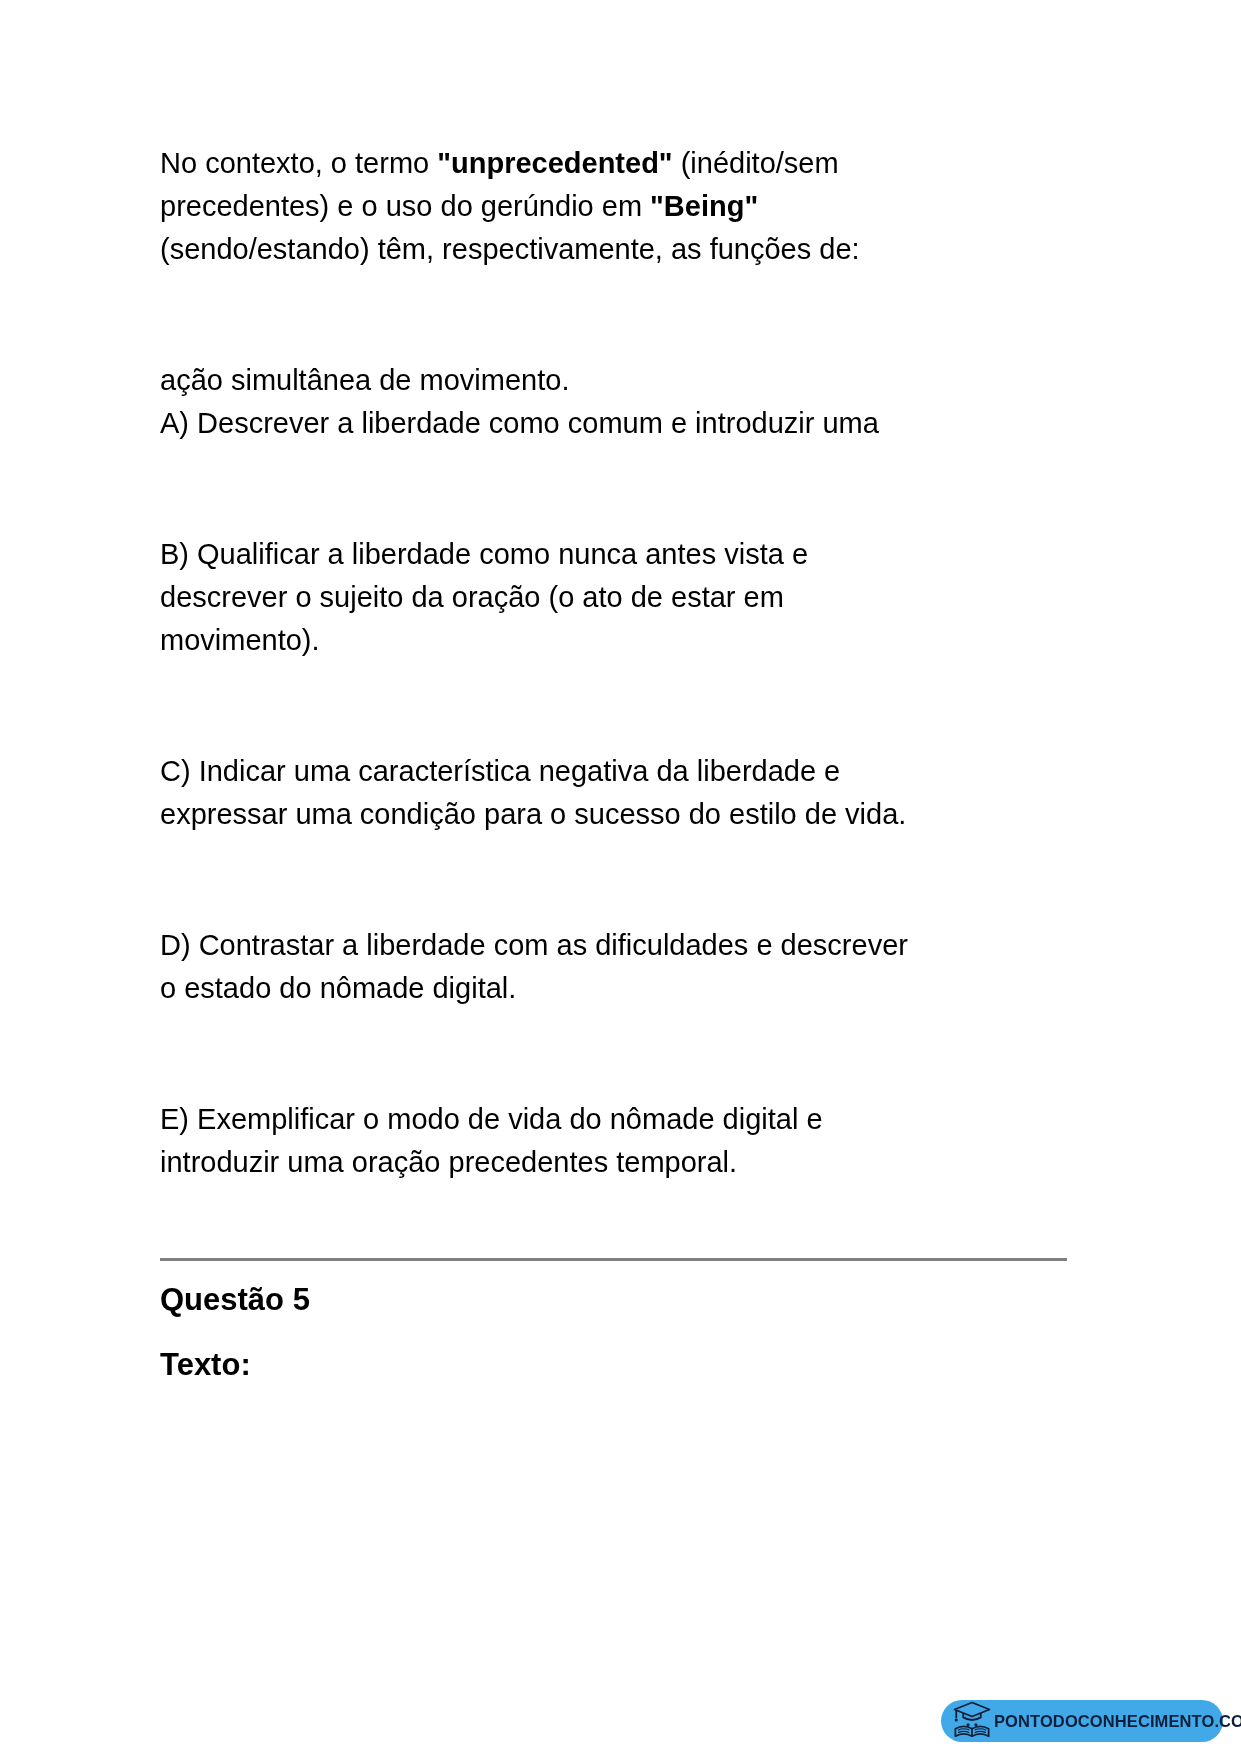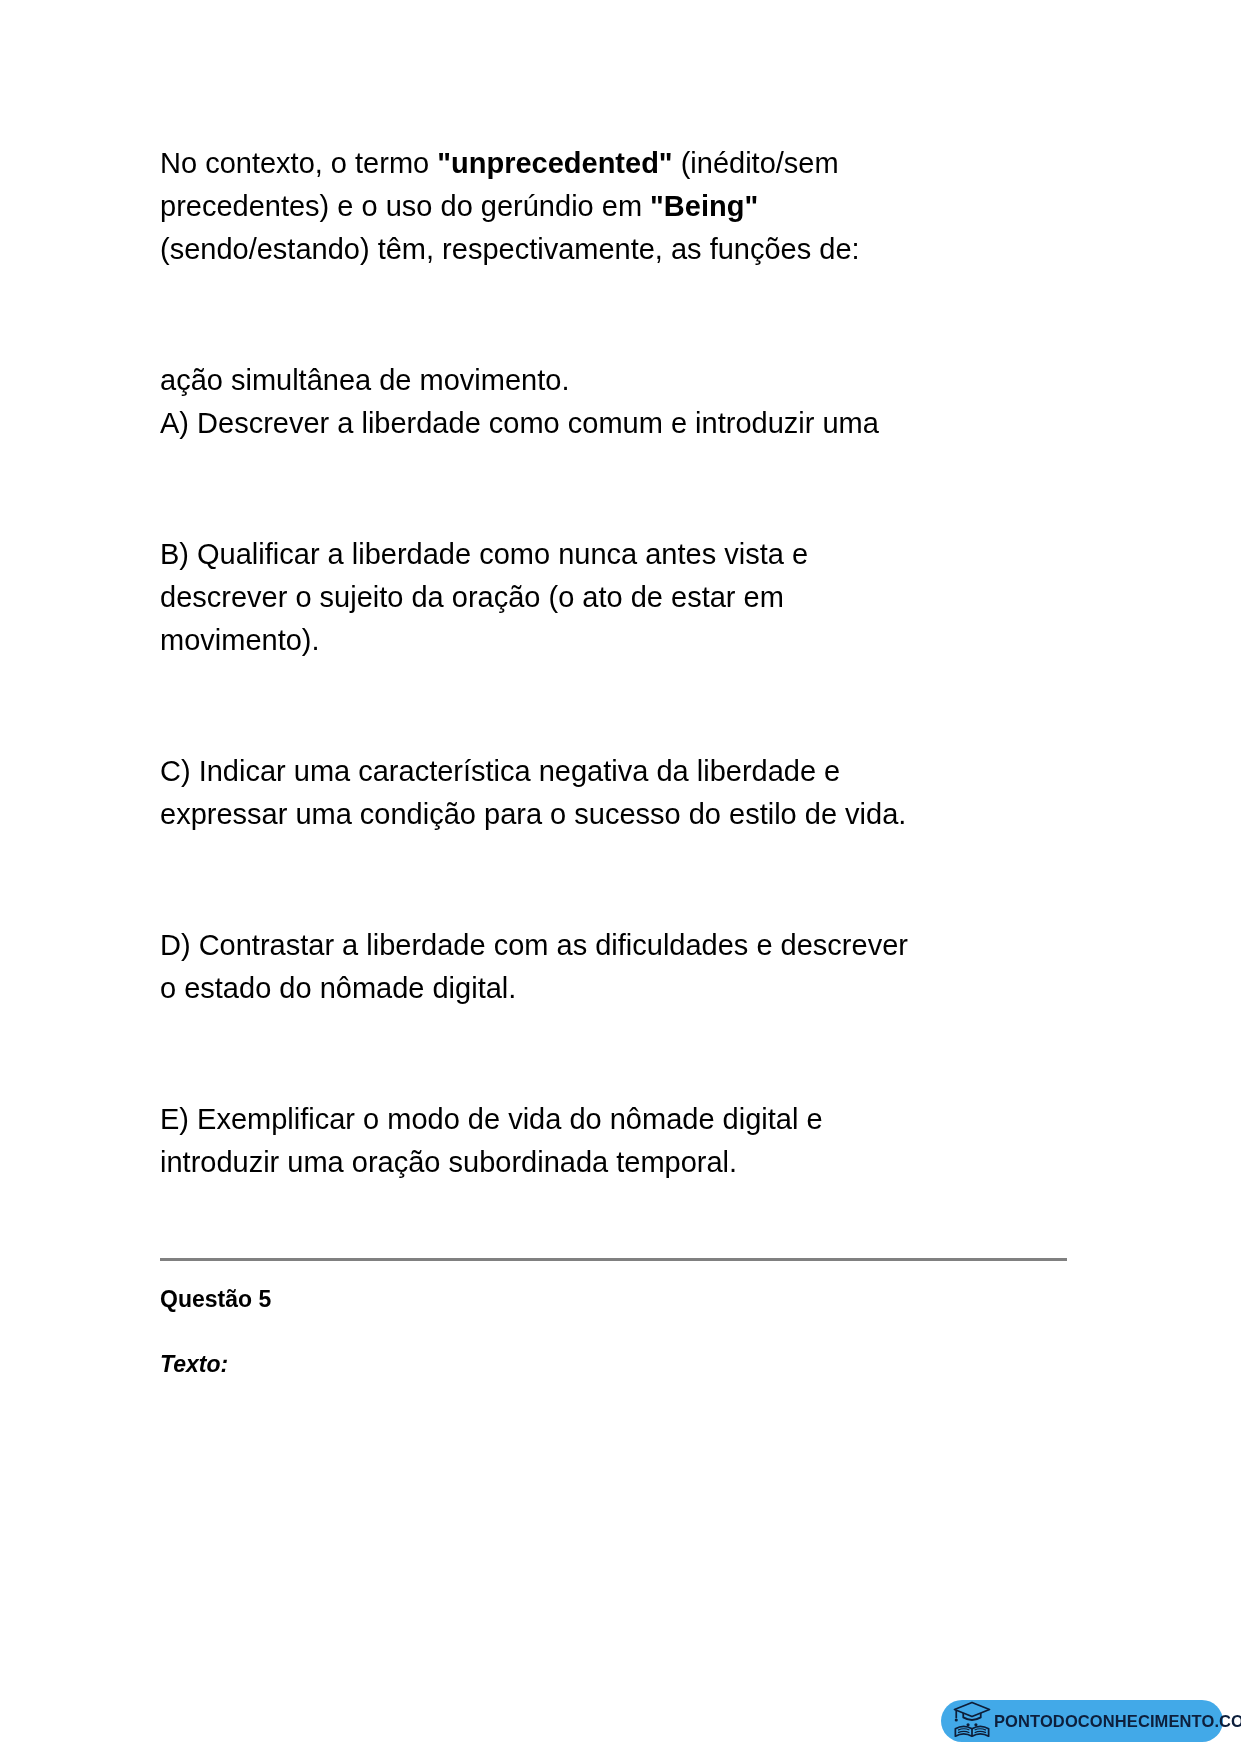--- a/index.html
+++ b/index.html
@@ -31,27 +31,27 @@
   }
   .b { font-weight: 700; }
   .divider {
     width: 907px;
     height: 3px;
     background: #808080;
     border: none;
     margin: 74px 0 0 0;
   }
   .heading {
-    font-size: 23px;
+    font-size: 31px;
     line-height: 43px;
     font-weight: 700;
     white-space: nowrap;
   }
   .heading.q { margin-top: 17px; }
-  .heading.t { margin-top: 22px; font-style: italic; }
+  .heading.t { margin-top: 22px; }
   .badge {
     position: absolute;
     left: 941px;
     top: 1700px;
     width: 282px;
     height: 42px;
     border-radius: 21px;
     background: #42a9e8;
     display: flex;
     align-items: center;
@@ -101,21 +101,21 @@
     <div class="line">expressar uma condição para o sucesso do estilo de vida.</div>
   </div>
 
   <div class="para">
     <div class="line">D) Contrastar a liberdade com as dificuldades e descrever</div>
     <div class="line">o estado do nômade digital.</div>
   </div>
 
   <div class="para" style="margin-bottom:12px;">
     <div class="line">E) Exemplificar o modo de vida do nômade digital e</div>
-    <div class="line">introduzir uma oração subordinada temporal.</div>
+    <div class="line">introduzir uma oração precedentes temporal.</div>
   </div>
 
   <div class="divider"></div>
 
   <div class="heading q">Questão 5</div>
   <div class="heading t">Texto:</div>
 
 </div>
 
 <div class="badge">

